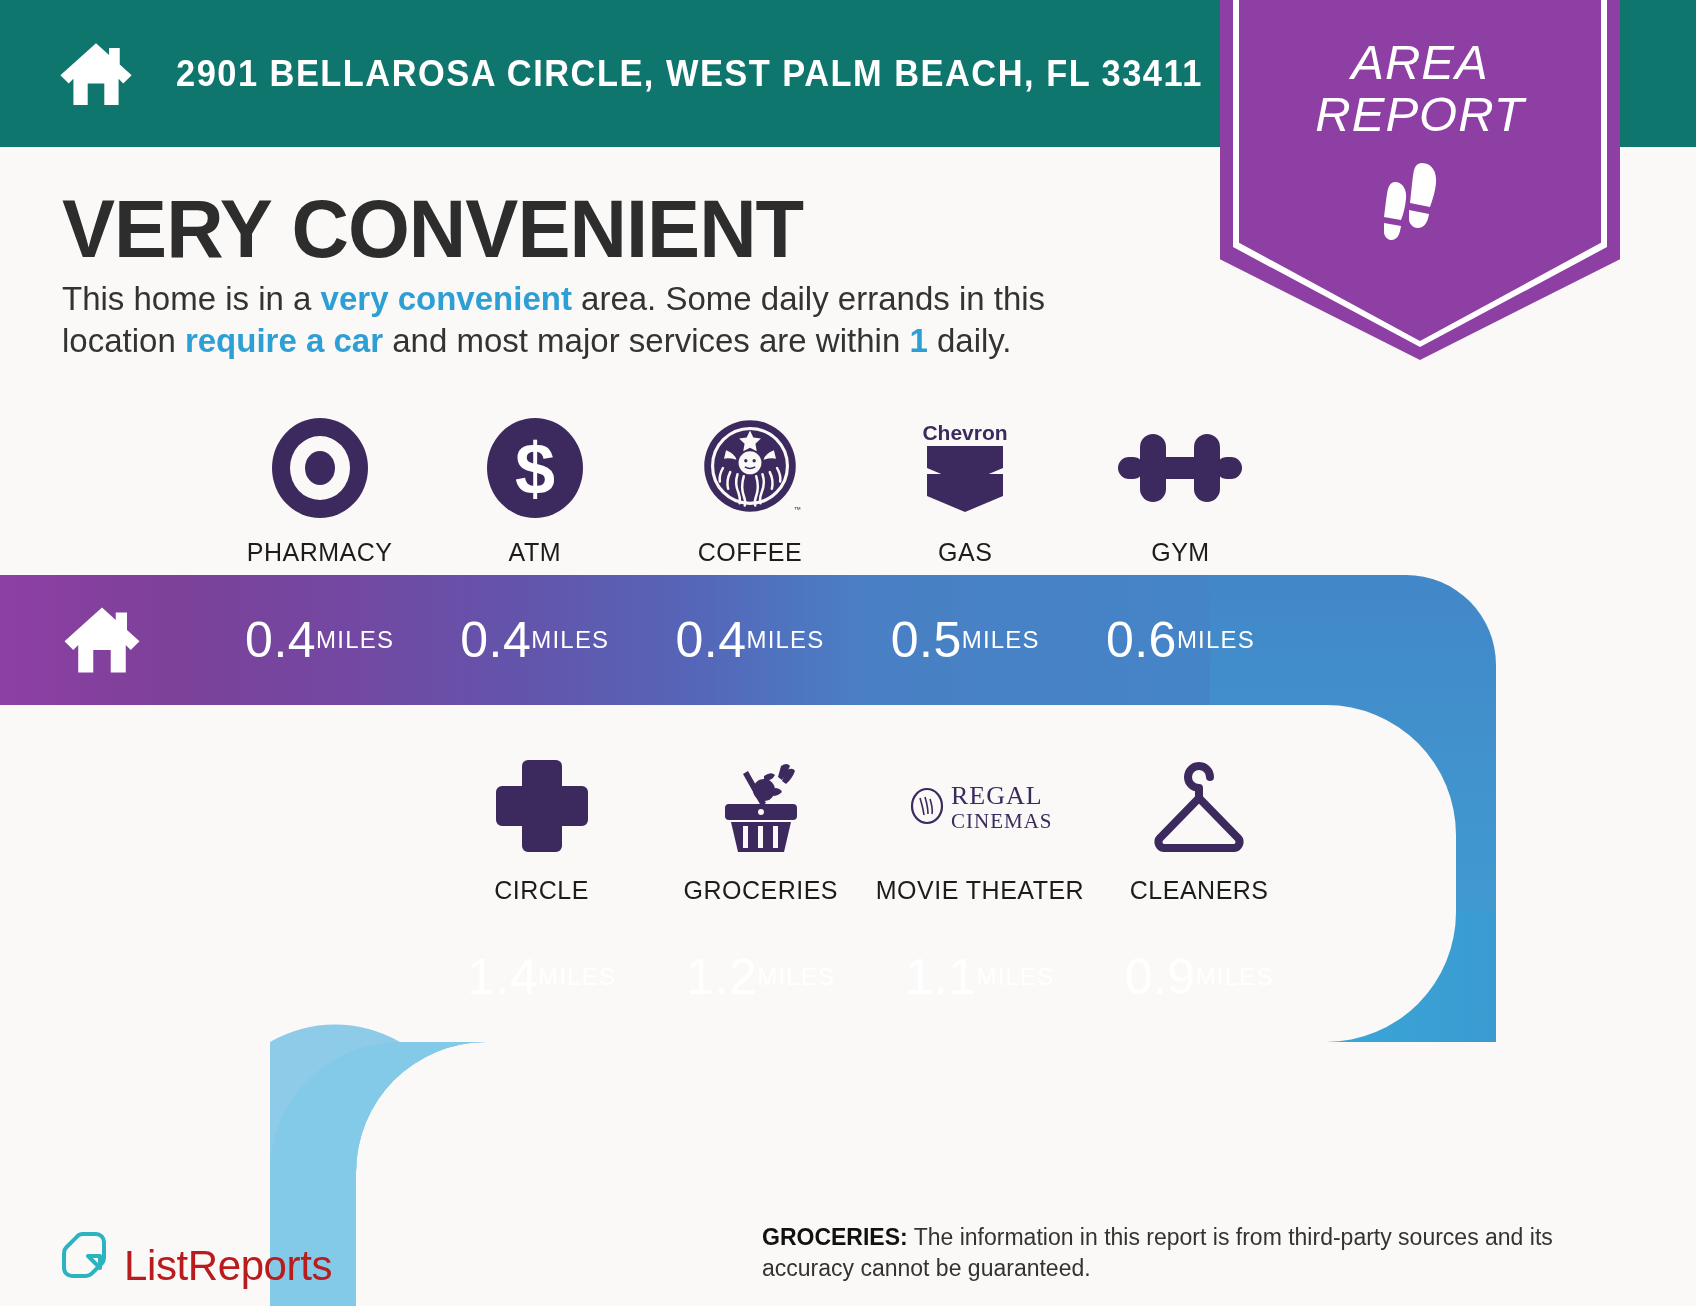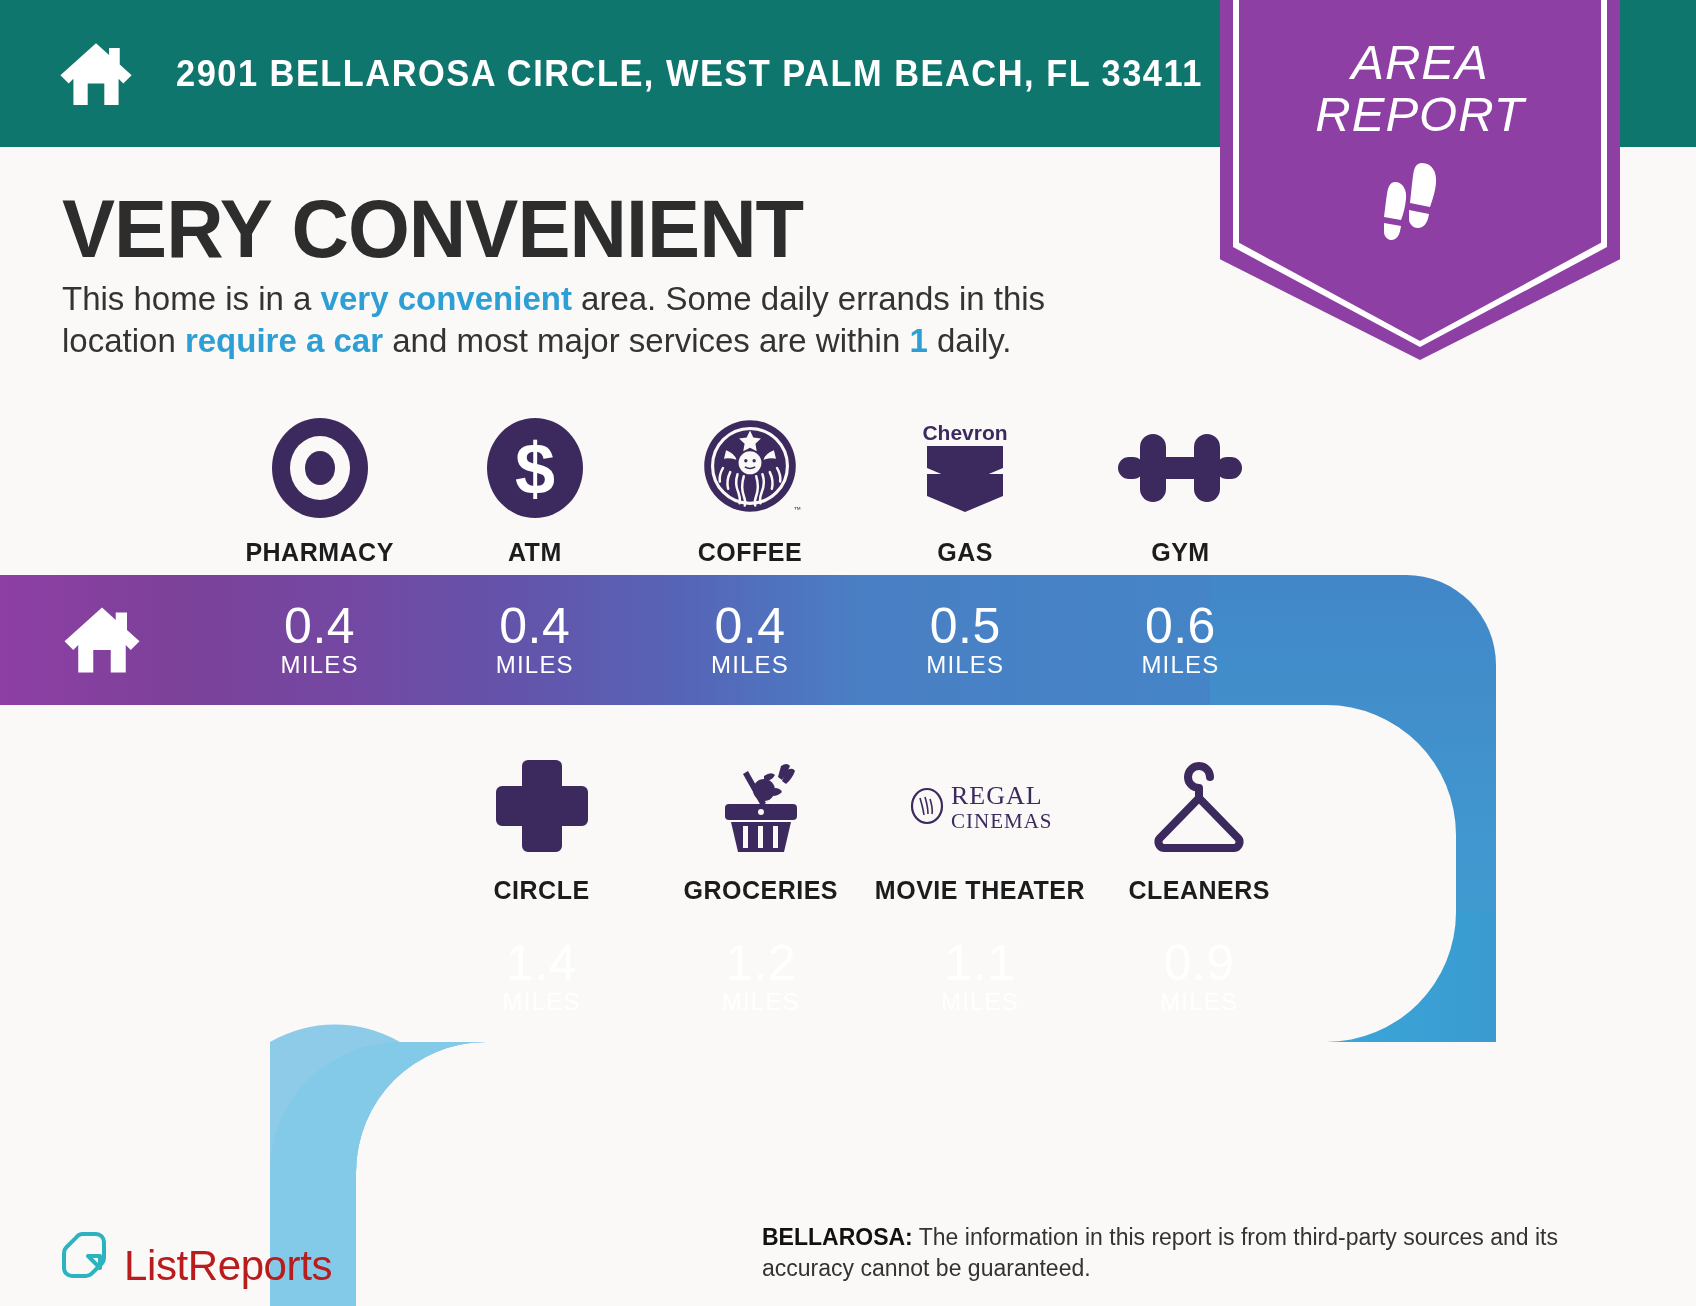--- a/index.html
+++ b/index.html
@@ -83,34 +83,34 @@
     position:absolute; display:flex; align-items:flex-end;
   }
   .icon-cell {
     display:flex; flex-direction:column; align-items:center; justify-content:flex-end;
   }
   .icon-box {
     height:112px; display:flex; align-items:center; justify-content:center;
   }
   .icon-label {
     margin-top:14px;
-    font-size:25px; font-weight:bold; color:#1c1c1c;
+    font-size:25px; font-weight:normal; color:#1c1c1c;
     letter-spacing:0.5px; white-space:nowrap;
     font-family:"Liberation Sans Narrow","Liberation Sans",sans-serif;
   }
 
   #icon-row-1 { left:212px; top:412px; width:1076px; }
   #icon-row-1 .icon-cell { width:219.2px; }
   #icon-row-2 { left:432px; top:750px; width:877px; }
   #icon-row-2 .icon-cell { width:219.2px; }
 
   
   .dist-row { position:absolute; display:flex; }
   .dist-cell {
-    display:flex; flex-direction:column; align-items:center; justify-content:center;
+    display:flex; flex-direction:row; align-items:center; justify-content:center;
     color:#ffffff;
   }
   .dist-val {
     font-size:50px; line-height:1;
     font-family:"Liberation Sans Narrow","Liberation Sans",sans-serif;
     letter-spacing:0.5px;
   }
   .dist-unit {
     font-size:24px; letter-spacing:1.2px;
     font-family:"Liberation Sans Narrow","Liberation Sans",sans-serif;
@@ -405,14 +405,14 @@
 
 <div class="lr-logo">
   <svg width="48" height="48" viewBox="0 0 48 48">
     <path d="M20 4 h14 a8 8 0 0 1 8 8 v16 a8 8 0 0 1 -2.4 5.7 l-10 10 A8 8 0 0 1 24 46 H10 a8 8 0 0 1 -8 -8 V23 a8 8 0 0 1 2.4 -5.7 l10 -10 A8 8 0 0 1 20 4 Z" fill="none" stroke="#2bb3c0" stroke-width="4"></path>
     <path d="M26 26 h12 v12 a0 0 0 0 1 0 0 Z" fill="none" stroke="#2bb3c0" stroke-width="4" stroke-linejoin="round"></path>
   </svg>
   <div class="lr-name">ListReports</div>
 </div>
 
 <div class="disclaimer">
-  <b>BELLAROSA:</b><span> The information in this report is from third-party sources and its accuracy cannot be guaranteed.</span>
+  <b>GROCERIES:</b><span> The information in this report is from third-party sources and its accuracy cannot be guaranteed.</span>
 </div>
 
 </body></html>

